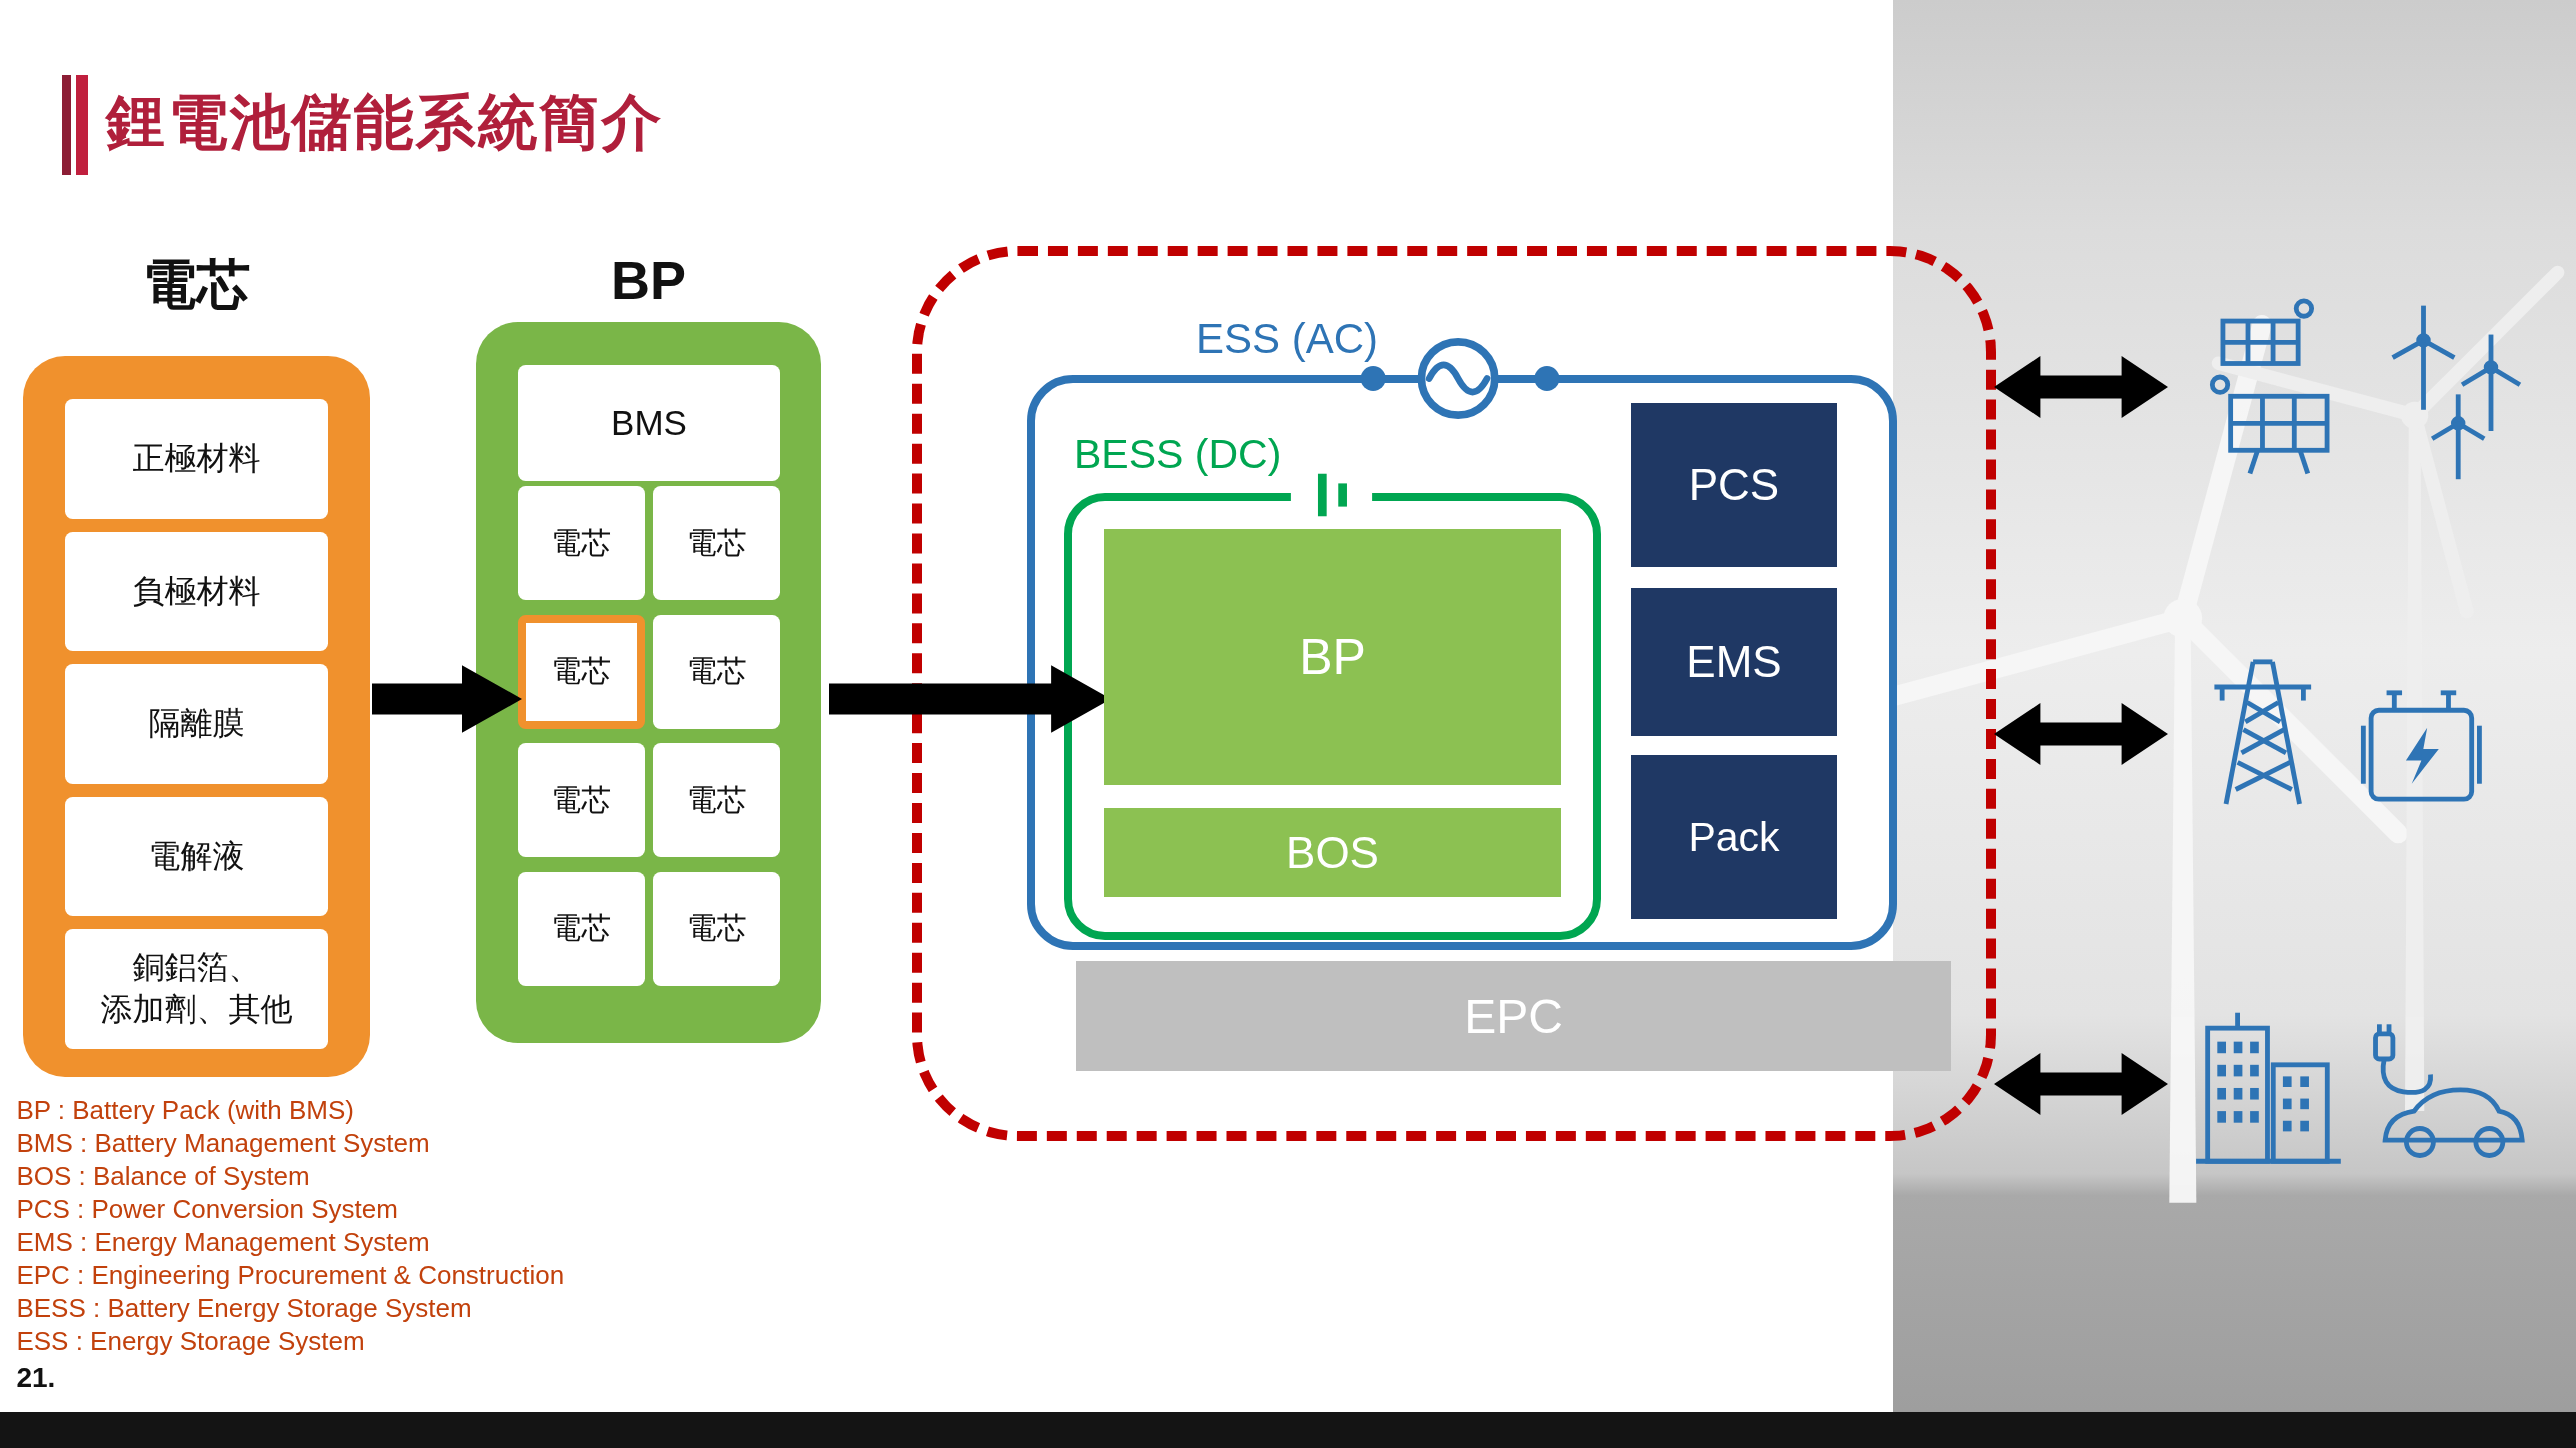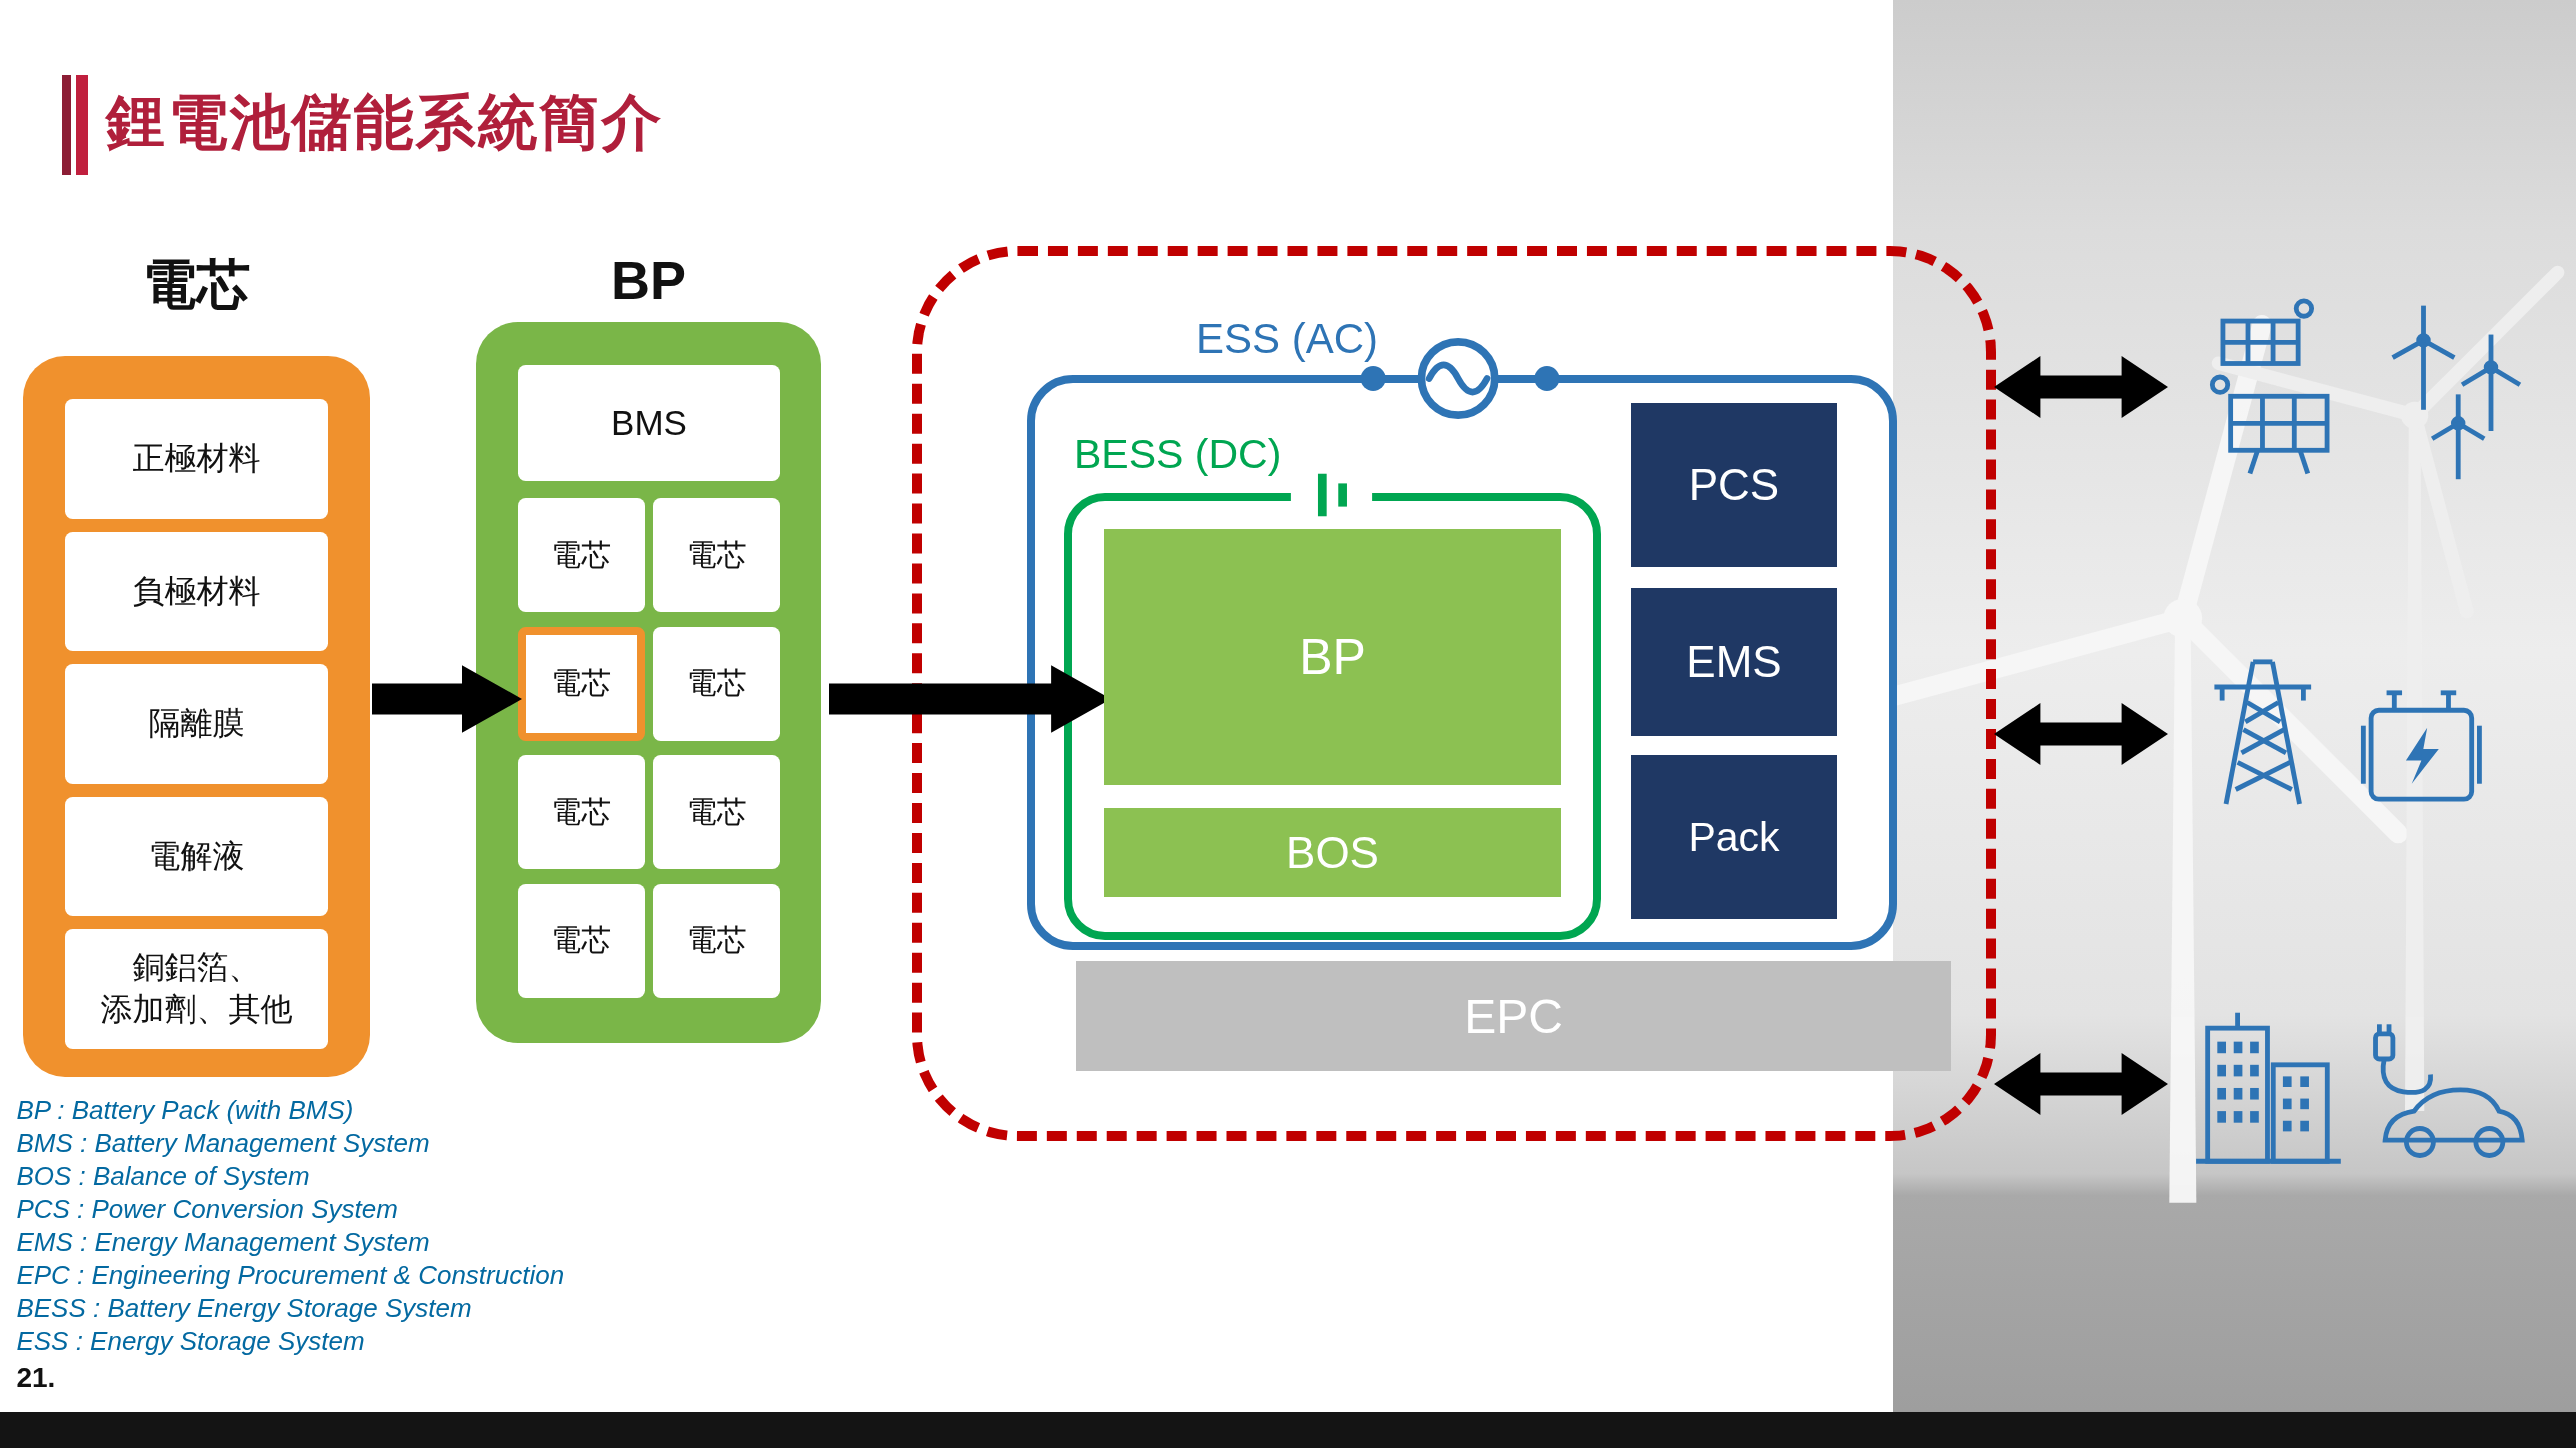--- a/index.html
+++ b/index.html
@@ -35,21 +35,21 @@
     font-size:32px; text-align:center; white-space:pre-line; line-height:1.3;
   }
 
   
   .panel-green {
     left:476px; top:322px; width:345px; height:721px;
     background:#7AB648; border-radius:42px; z-index:2;
     padding:43px 41px 47px 42px;
   }
   .bms-box {
-    height:116px; background:#fff; border-radius:7.7px; margin-bottom:17px;
+    height:116px; background:#fff; border-radius:7.7px; margin-bottom:5px;
     display:flex; align-items:center; justify-content:center; font-size:35px;
   }
   .cell-grid {
     display:grid; grid-template-columns:1fr 1fr;
     column-gap:8.7px; row-gap:14.5px; grid-auto-rows:114px;
   }
   .cell-box {
     background:#fff; border-radius:7.7px;
     display:flex; align-items:center; justify-content:center; font-size:30px;
   }
@@ -104,21 +104,21 @@
     left:1893px; top:0; width:683px; height:1449px; z-index:0;
     background: linear-gradient(180deg,#cccccc 0%, #dcdcdc 16%, #ededed 45%,
       #e3e3e3 70%, #c6c6c6 81%, #a9a9a9 82.5%, #9c9c9c 100%);
   }
   .photo-art { position:absolute; left:0; top:0; width:683px; height:1449px; }
 
   .blue-icon { z-index:3; }
 
   
   .legend { left:16.4px; top:1094px; z-index:2; }
-  .legend-line { font-size:26px; line-height:33px; color:#0369a1;font-style:italic; }
+  .legend-line { font-size:26px; line-height:33px; color:#c2410c; }
   .page-number { left:16.4px; top:1362px; font-size:28px; font-weight:bold; z-index:2; }
   .bottom-bar { left:0; top:1412px; width:2576px; height:37px; background:#141414; z-index:6; }
 </style>
 </head>
 <body>
 
 <div class="slide">
 
   <div class="abs photo">
     <svg class="photo-art" viewBox="0 0 707 1500">

